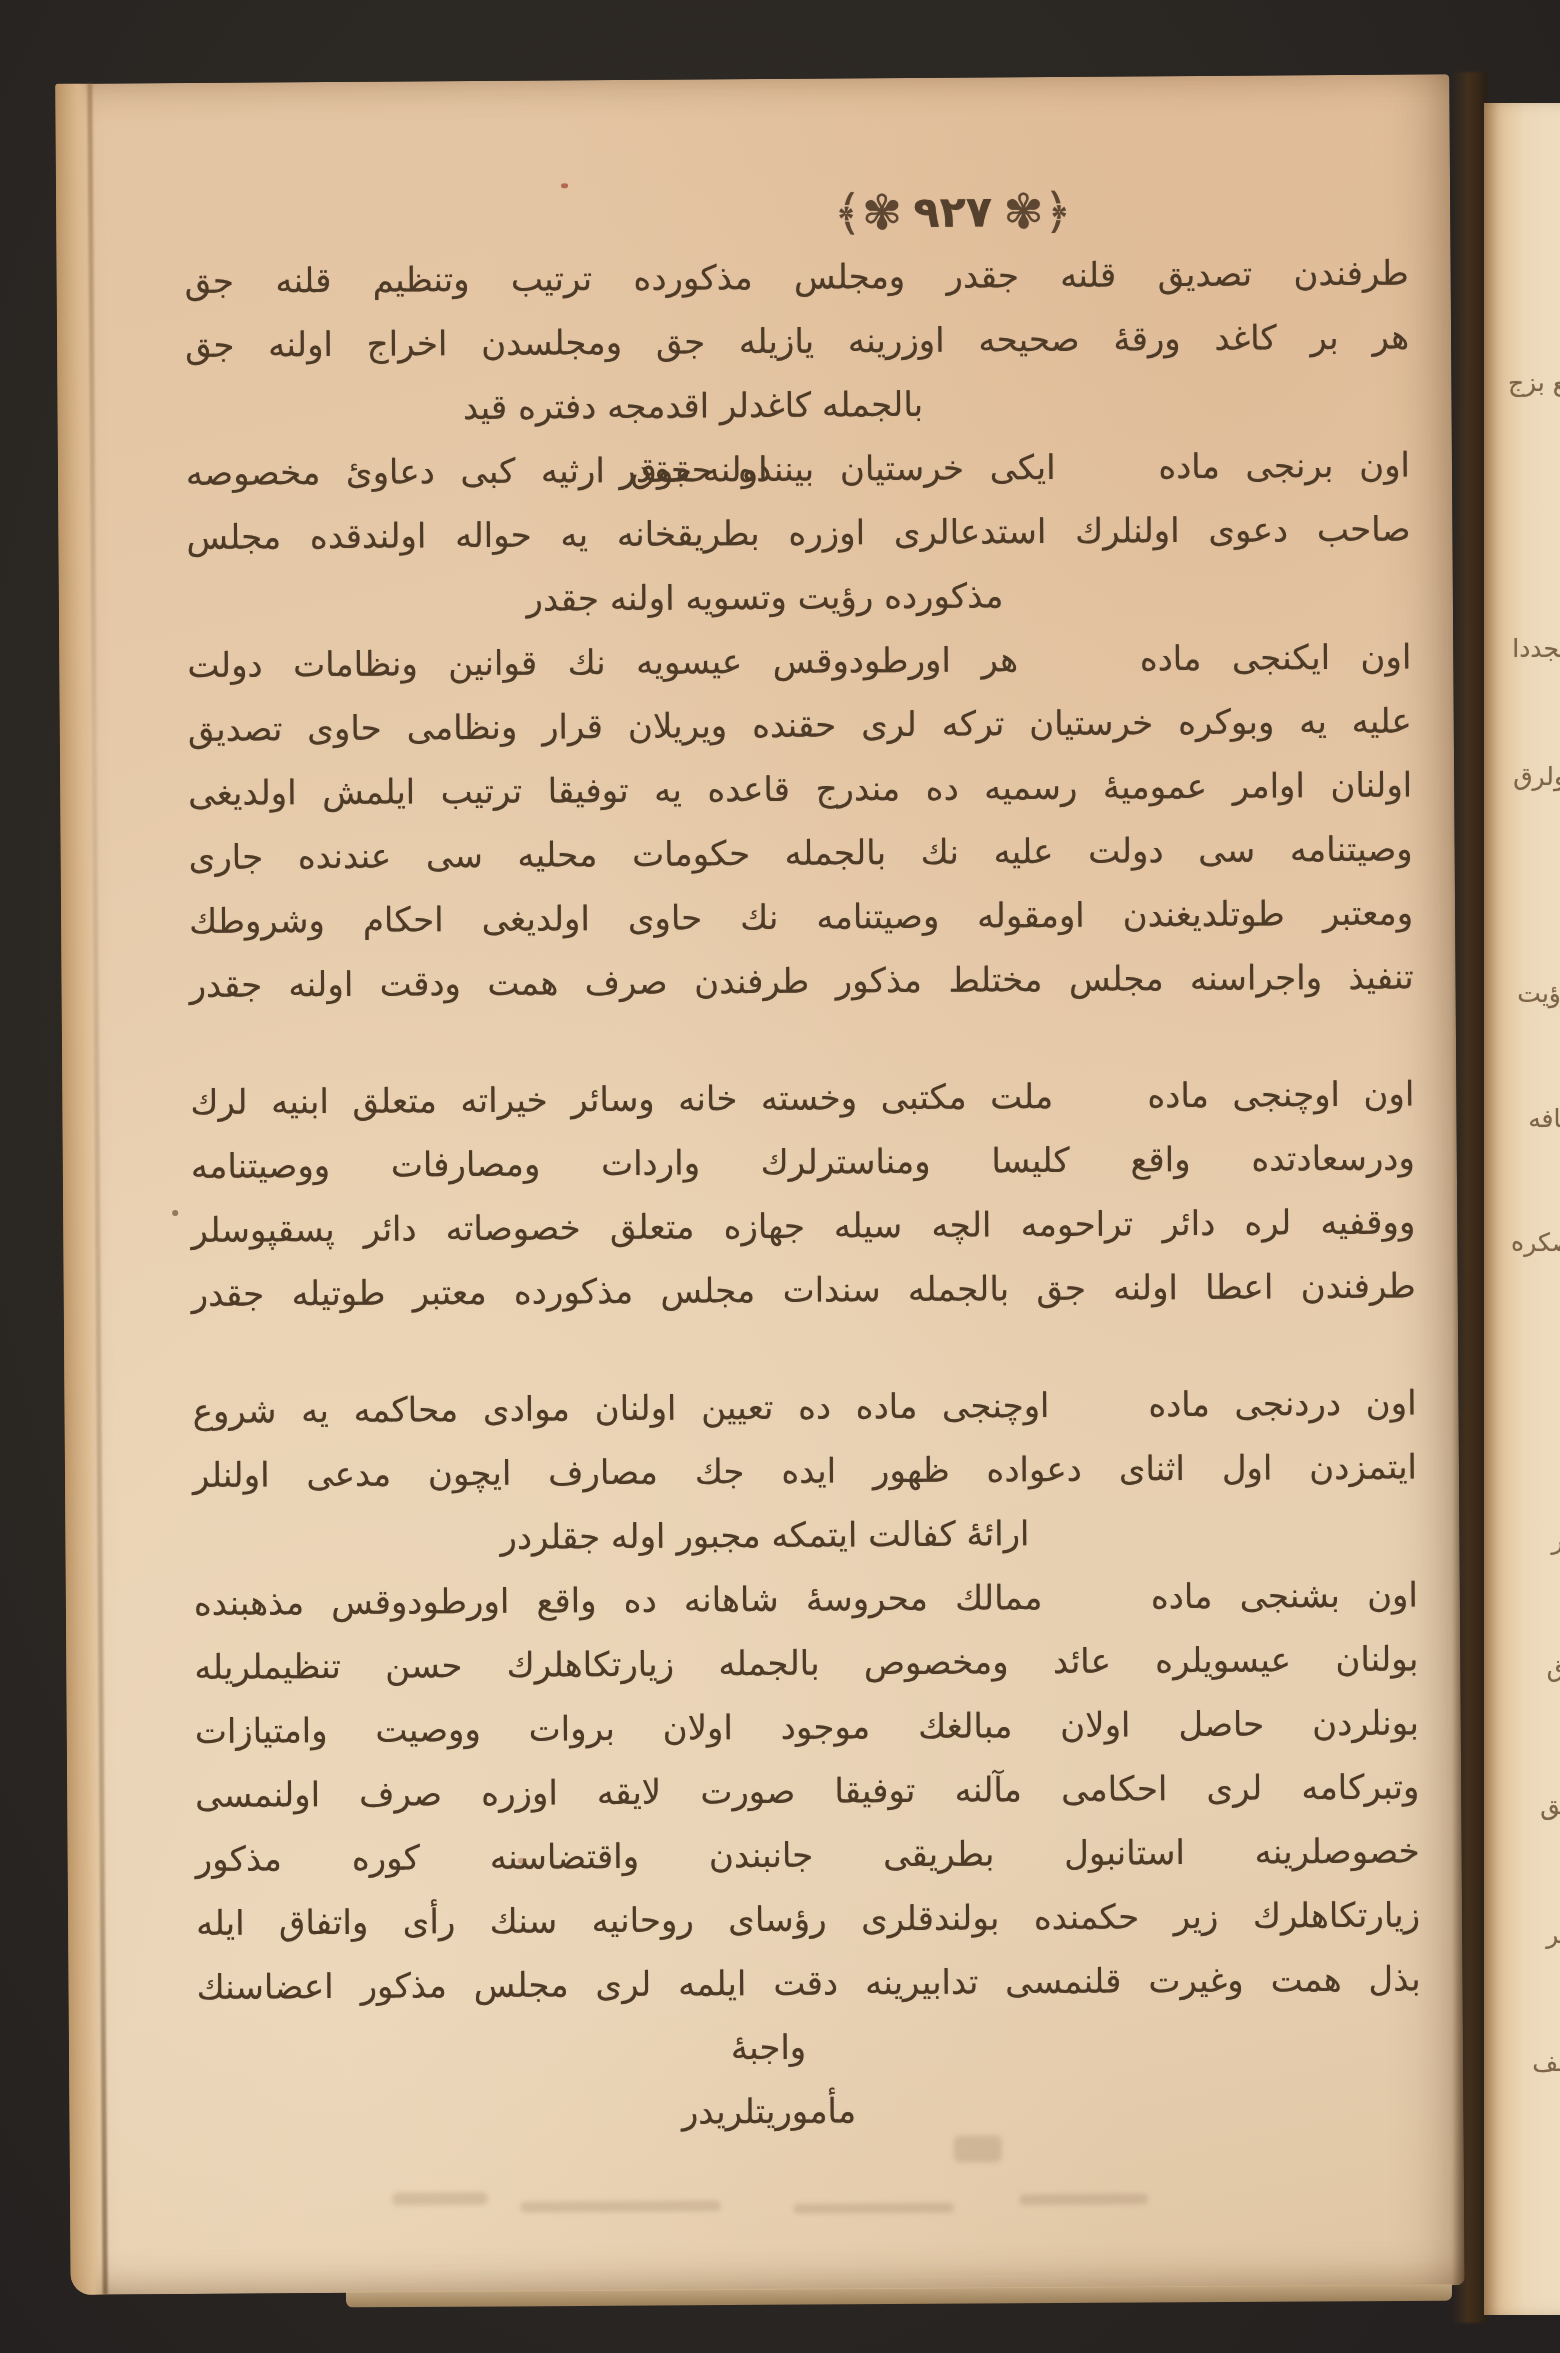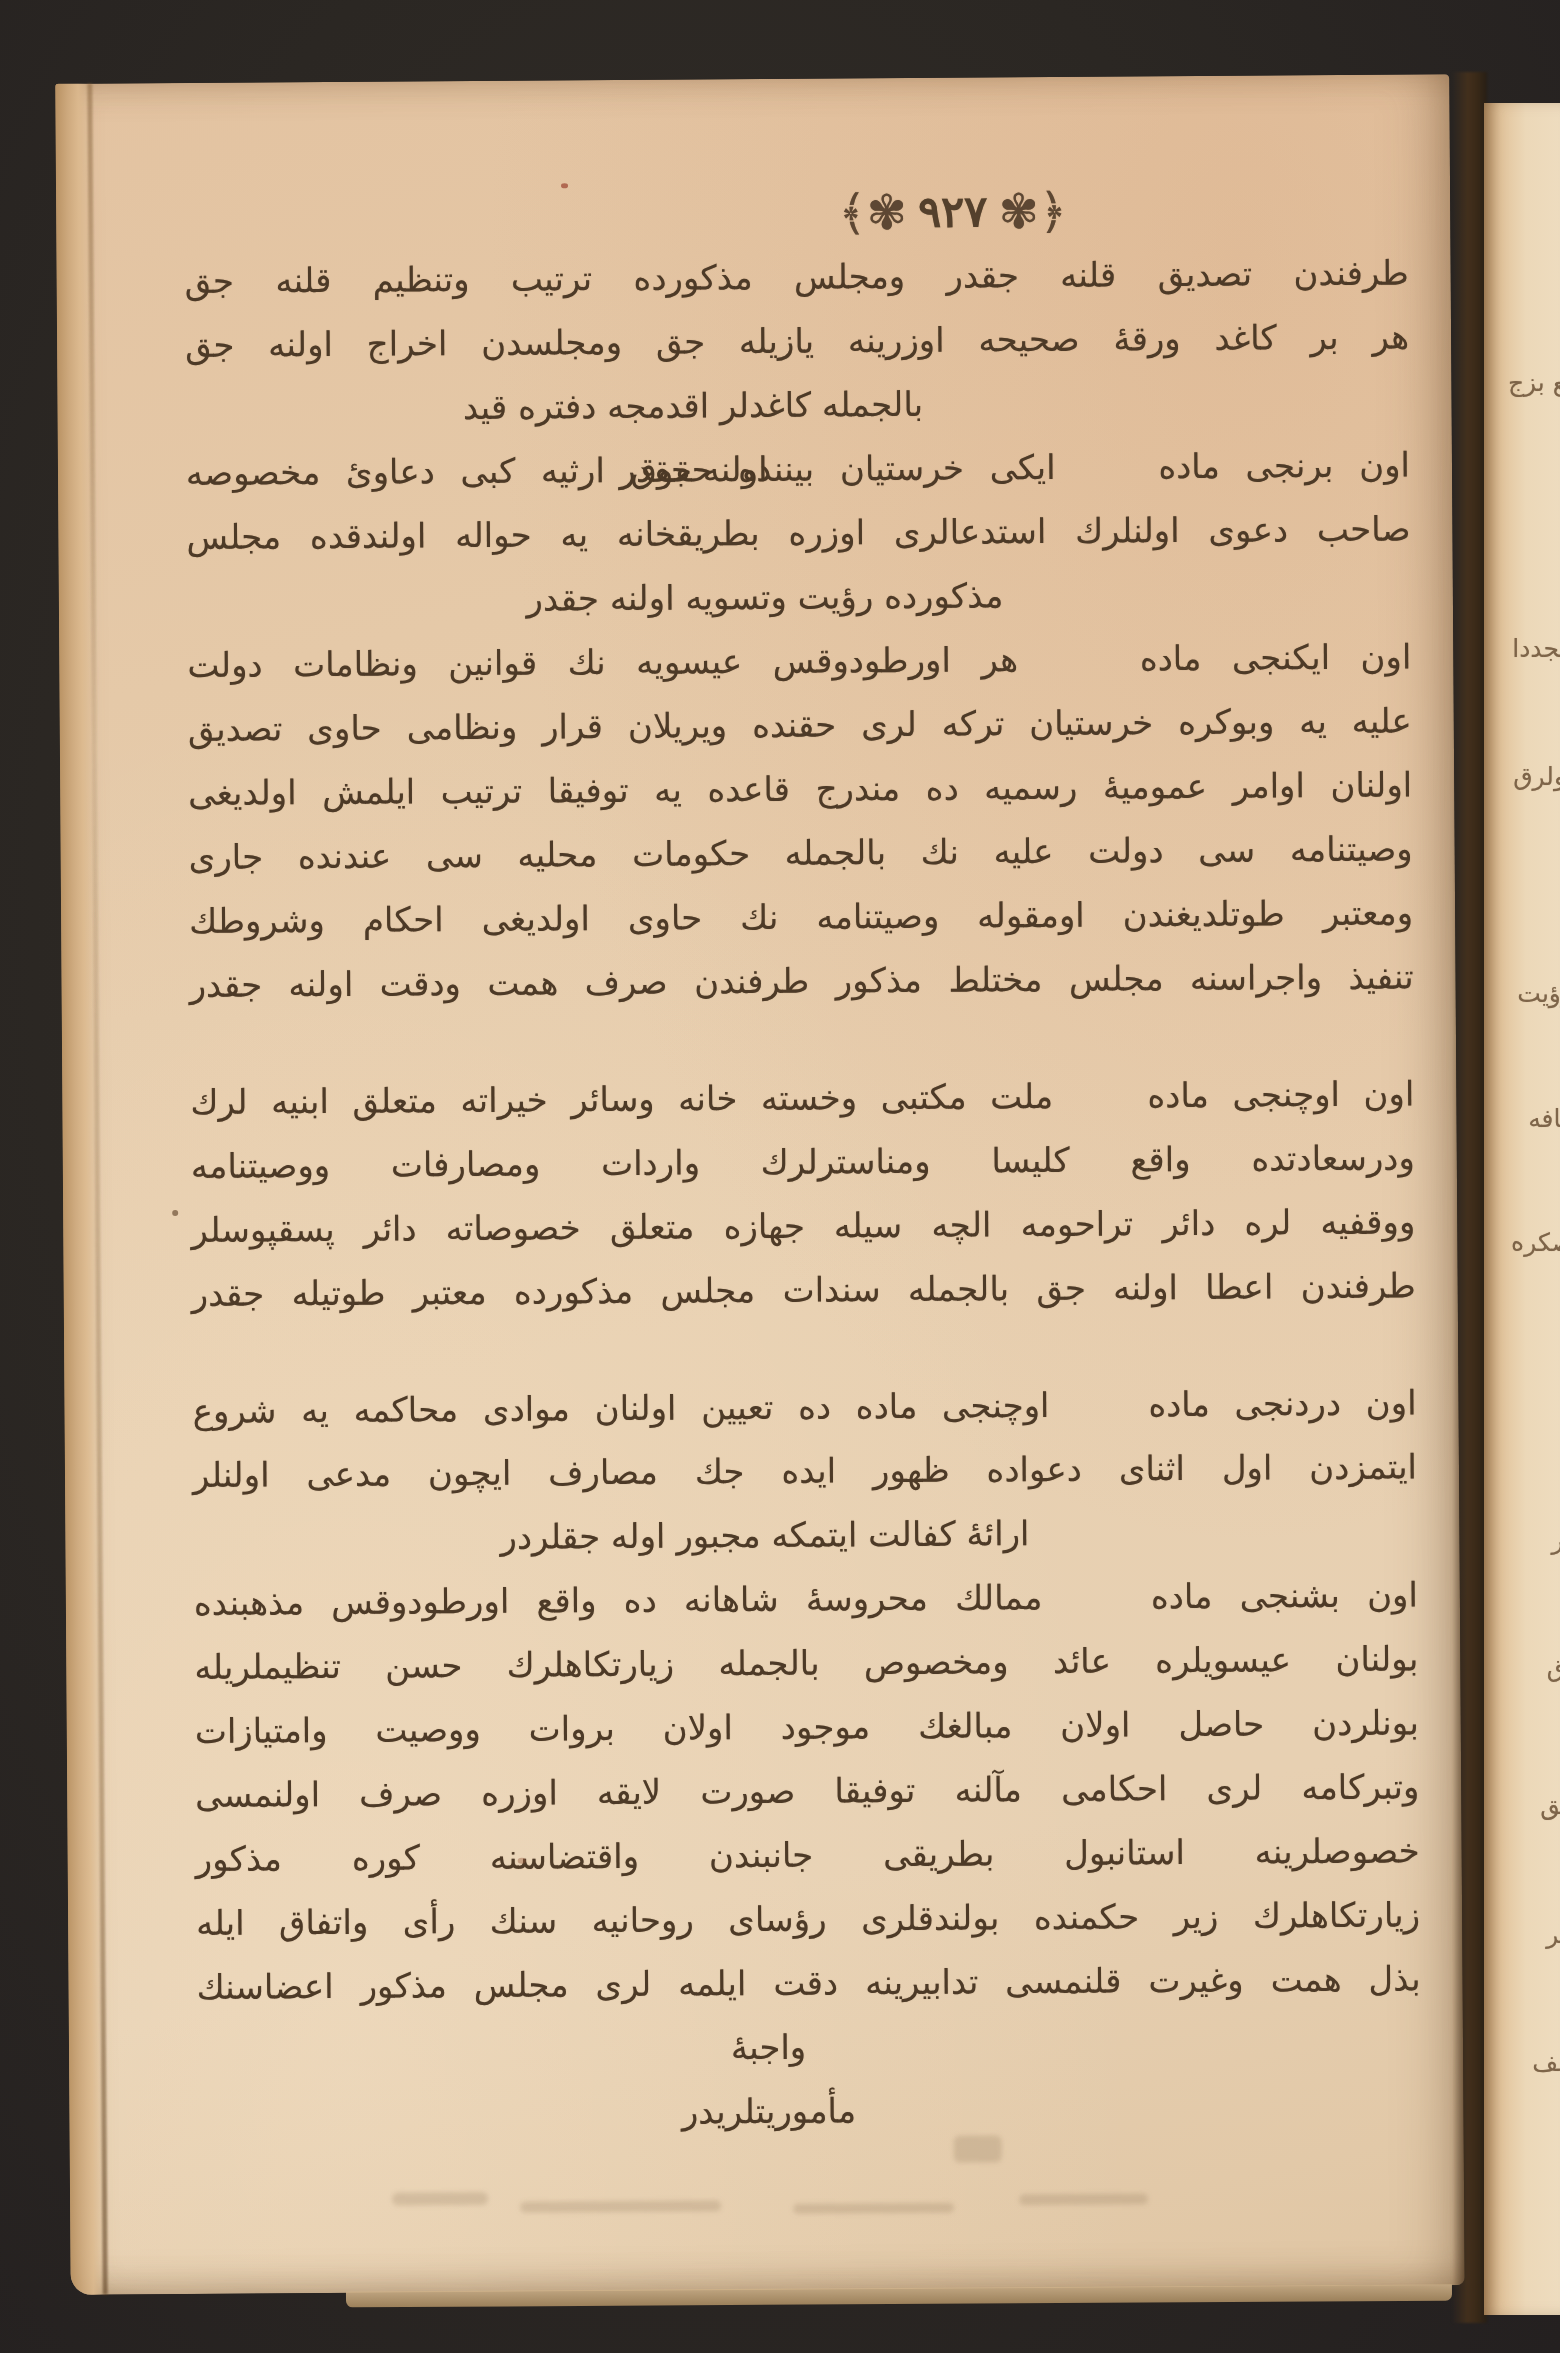--- a/index.html
+++ b/index.html
@@ -33,21 +33,21 @@
     background:linear-gradient(180deg, rgba(130,95,55,.5), rgba(130,95,55,.15) 30%, rgba(130,95,55,.45) 80%, rgba(90,60,30,.6));
     filter:blur(0.8px);
   }
   
   #page-header{
     position:absolute;left:764px;top:90px;width:265px;height:88px;
     display:flex;direction:ltr;align-items:center;justify-content:center;gap:11.3px;
     color:#5a4430;
   }
   .ornament{font-size:48px;line-height:1;color:#5d4733;text-shadow:0 0 0.8px rgba(80,55,30,.6);}
-  #folio-number{font-size:43px;font-weight:bold;letter-spacing:3.2px;color:#54402c;text-shadow:0 0 0.8px rgba(80,55,30,.55);font-family:Liberation Serif, serif;}
+  #folio-number{font-size:43px;font-weight:bold;letter-spacing:3.2px;color:#54402c;text-shadow:0 0 0.8px rgba(80,55,30,.55);}
   
   #text-block{
     position:absolute;right:42px;top:0;width:1224px;padding-top:166px;
     direction:rtl;unicode-bidi:embed;
     color:#4d3a27;font-size:34px;line-height:64px;
     text-shadow:0 0 0.8px rgba(70,48,25,.45);
   }
   .tl{height:64px;white-space:normal;}
   .j{text-align:justify;text-align-last:justify;}
   .ind-a{padding-left:265px;padding-right:474px;text-align:center;}

